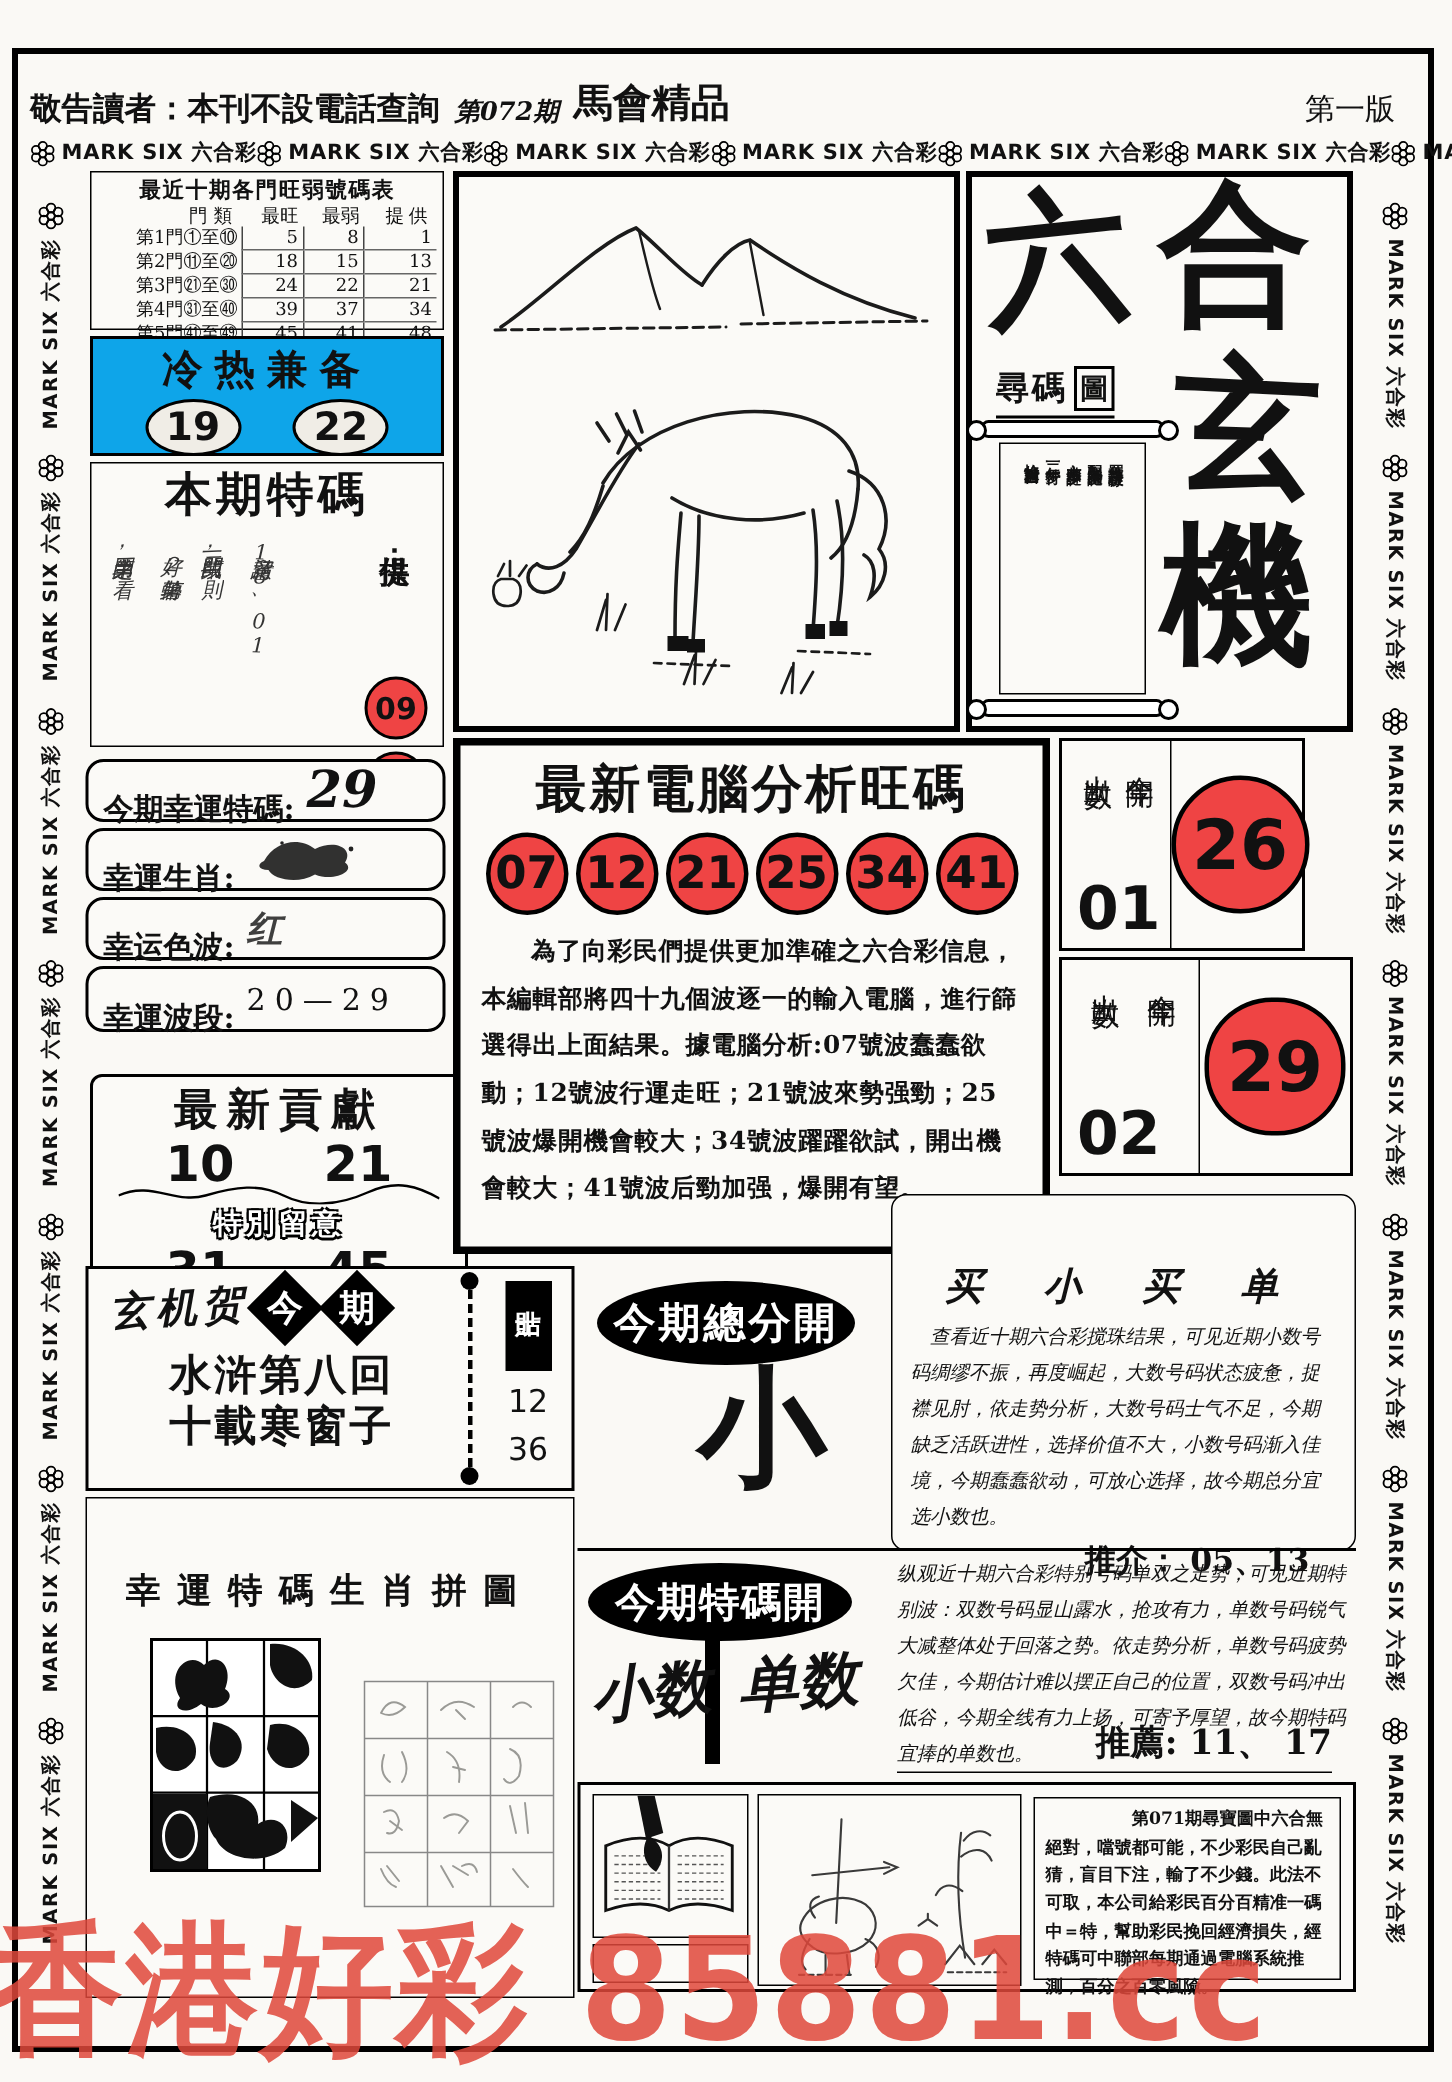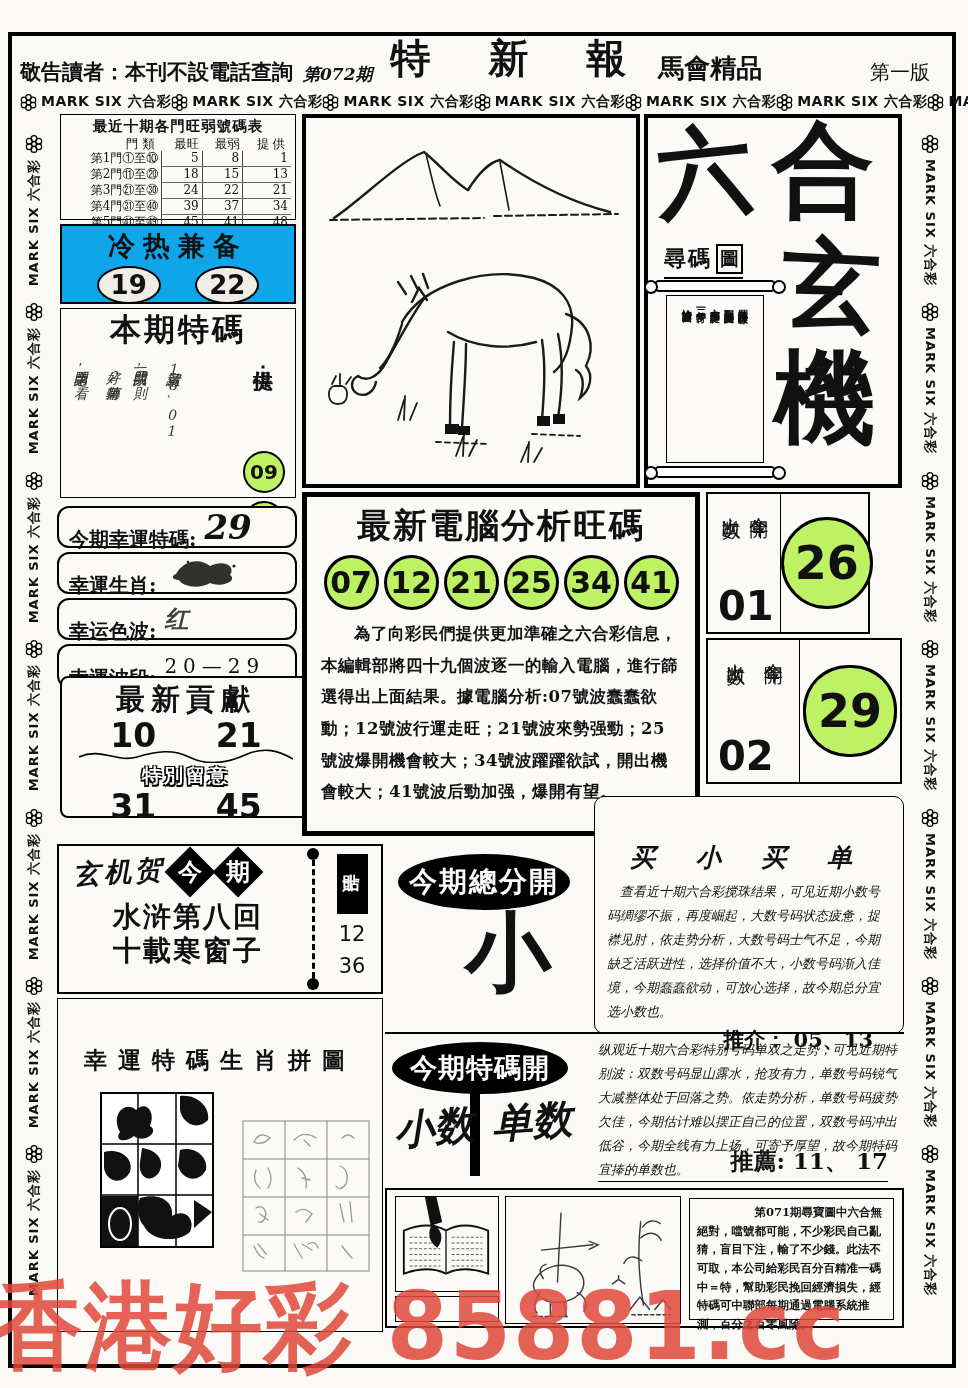--- a/index.html
+++ b/index.html
@@ -7,21 +7,21 @@
         font-family:"DejaVu Serif","Liberation Serif",serif;color:#111;}
   .abs{position:absolute;}
   .frame{position:absolute;left:8px;top:32px;width:940px;height:1328px;border:4px solid #000;}
   .box{border:2px solid #000;box-sizing:border-box;background:#fbfaf7;}
   .rbox{border:2px solid #000;border-radius:12px;box-sizing:border-box;background:#fbfaf7;}
   .vup{writing-mode:vertical-rl;text-orientation:upright;}
   .vside{writing-mode:vertical-rl;text-orientation:sideways;}
   .vflip{writing-mode:vertical-rl;text-orientation:sideways;transform:rotate(180deg);}
   .sans{font-family:"DejaVu Sans","Liberation Sans",sans-serif;}
   .circ{display:inline-flex;align-items:center;justify-content:center;border:2.5px solid #000;
-        border-radius:50%;font-weight:bold;box-sizing:border-box;background:#bef264;}
+        border-radius:50%;font-weight:bold;box-sizing:border-box;background:#ef4444;}
   .blackoval{background:#000;color:#fff;border-radius:50%;display:flex;align-items:center;
         justify-content:center;font-weight:bold;}
   .hand{font-style:italic;}
   .script{font-style:italic;font-weight:500;}
   .hdr{display:flex;align-items:flex-end;gap:10px;}
   .banner{display:flex;align-items:center;justify-content:space-between;}
   .bgroup{display:flex;align-items:center;gap:4px;white-space:nowrap;}
   .blabel{font-size:14px;font-weight:bold;letter-spacing:.5px;font-family:"DejaVu Sans",sans-serif;}
   .strip{display:flex;flex-direction:column;align-items:center;justify-content:space-evenly;}
   .strip .it{display:flex;flex-direction:column;align-items:center;gap:6px;}
@@ -60,21 +60,20 @@
 </style>
 </head>
 <body>
 
 <div class="page">
   <div class="frame"></div>
 
   <div class="abs hdr" style="left:20px;top:40px;width:916px;height:46px;">
     <span style="font-size:21px;font-weight:bold;">敬告讀者：本刊不設電話查詢</span>
     <span class="hand" style="font-size:17px;font-weight:bold;">第072期</span>
-    <span style="font-size:40px;font-weight:900;letter-spacing:22px;margin-left:8px;">特 新 報</span>
     <span style="font-size:26px;font-weight:bold;">馬會精品</span>
     <span style="font-size:20px;margin-left:auto;margin-right:6px;">第一版</span>
   </div>
 
   <div class="abs banner" style="left:20px;top:90px;width:916px;height:24px;">
     <span class="bgroup">
       <svg width="17" height="17" viewBox="0 0 16 16">
           <g fill="none" stroke="#000" stroke-width="1.1">
             <circle cx="8" cy="3.2" r="2.6"></circle>
             <circle cx="12.2" cy="5.6" r="2.6"></circle>
@@ -475,21 +474,21 @@
   </div>
   <div class="abs rbox luck" style="left:57px;top:598px;width:240px;height:42px;">
     <span class="lab">幸运色波:</span>
     <span class="hand" style="font-size:24px;font-weight:bold;opacity:.8;">红</span>
   </div>
   <div class="abs rbox luck" style="left:57px;top:644px;width:240px;height:44px;">
     <span class="lab">幸運波段:</span>
     <span style="font-size:20px;letter-spacing:6px;">20—29</span>
   </div>
 
-  <div class="abs rbox" style="left:60px;top:676px;width:252px;height:142px;border-radius:8px;border-width:2.5px;">
+  <div class="abs rbox" style="left:60px;top:716px;width:252px;height:142px;border-radius:8px;border-width:2.5px;">
     <div style="font-size:29px;font-weight:900;text-align:center;letter-spacing:6px;margin-top:2px;">最新貢獻</div>
     <div class="sans" style="display:flex;justify-content:space-around;width:85%;margin:-4px auto 0;font-size:33px;font-weight:bold;">
       <span>10</span>
       <span>21</span>
     </div>
     <svg width="214" height="14" viewBox="0 0 214 14" style="display:block;margin:-6px auto 0;">
         <path d="M0,8 C22,-2 38,14 58,8 S94,0 110,8 S146,15 166,6 S200,2 214,10" fill="none" stroke="#000" stroke-width="1.6"></path>
       </svg>
     <div class="outline sans" style="font-size:19px;font-weight:900;text-align:center;letter-spacing:3px;">特別留意</div>
     <div class="sans" style="display:flex;justify-content:space-around;width:85%;margin:-2px auto 0;font-size:33px;font-weight:bold;">

